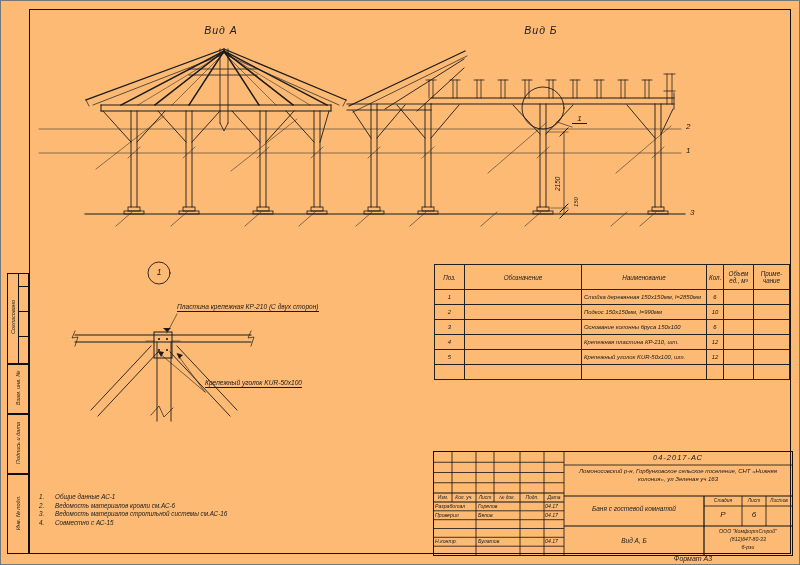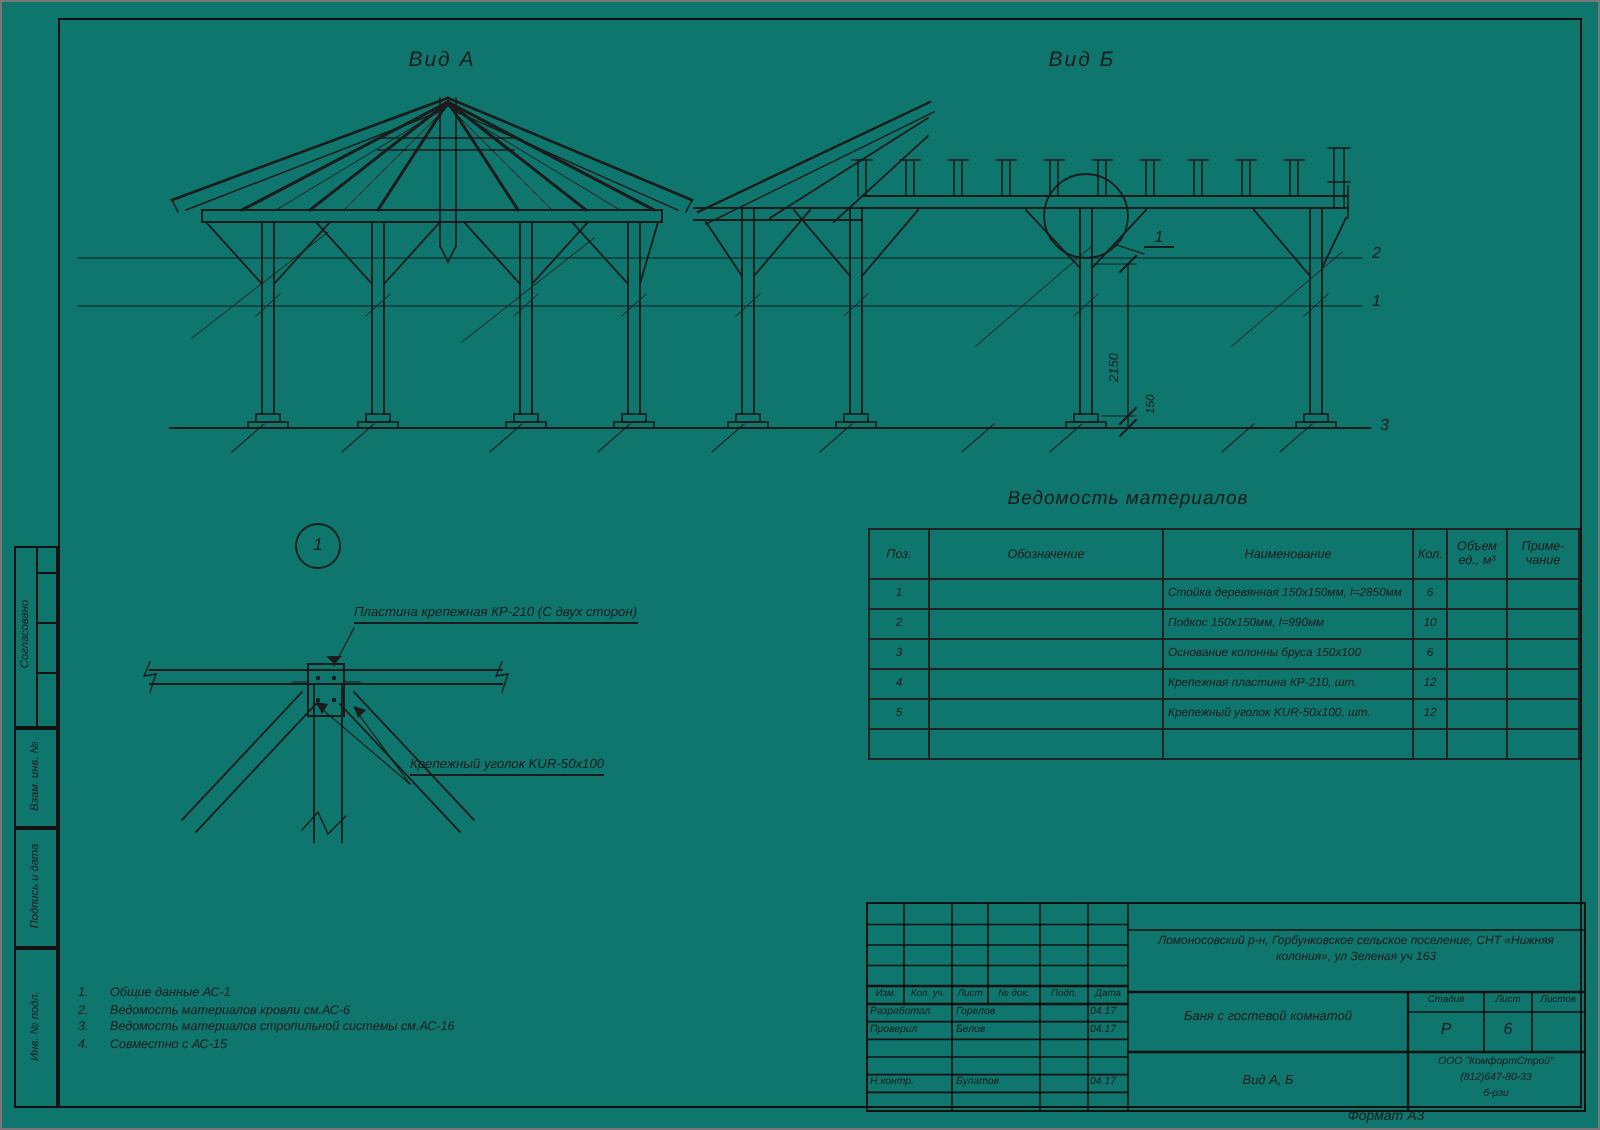--- a/index.html
+++ b/index.html
@@ -1,16 +1,16 @@
 <!DOCTYPE html>
 <html><head>
 <meta charset="utf-8">
 <style>
   html,body{margin:0;padding:0;background:#e8e8e8;}
-  .sheet{position:relative;width:800px;height:565px;background:#0f766e;border:1px solid #777;
+  .sheet{position:relative;width:800px;height:565px;background:#fdba74;border:1px solid #777;
          box-sizing:border-box;overflow:hidden;color:#1b1b1b;
          font-family:"Liberation Sans",sans-serif;font-style:italic;}
   .frame{position:absolute;left:28px;top:8px;width:762px;height:545px;
          border:1.6px solid #111;box-sizing:border-box;}
   .lineart{position:absolute;left:0;top:0;}
   .lbl{position:absolute;white-space:nowrap;}
   .center{text-align:center;}
   .viewlabel{font-size:10.5px;letter-spacing:1px;width:70px;text-align:center;}
   .marker{font-size:8px;}
   .rot{transform:rotate(-90deg);transform-origin:0 0;font-size:6.5px;}
@@ -270,21 +270,20 @@
   <div class="lbl marker" style="left:685px;top:145px;">1</div>
   <div class="lbl marker" style="left:689px;top:207px;">3</div>
   <div class="lbl rot" style="left:553px;top:190px;">2150</div>
   <div class="lbl rot" style="left:572px;top:206px;font-size:5.8px;">150</div>
   <div class="lbl ref1" style="left:571px;top:113px;">1</div>
 
   <div class="lbl calloutnum" style="left:151px;top:266px;">1</div>
   <div class="lbl dlabel" style="left:176px;top:302px;">Пластина крепежная КР-210 (С двух сторон)</div>
   <div class="lbl dlabel" style="left:204px;top:378px;">Крепежный уголок KUR-50x100</div>
 
-  <div class="lbl mat-title center" style="left:433px;top:243px;">Ведомость материалов</div>
   <table class="mat">
     <colgroup>
         <col style="width:30px">
         <col style="width:117px">
         <col style="width:125px">
         <col style="width:17px">
         <col style="width:30px">
         <col style="width:36px">
       </colgroup>
     <thead>
@@ -397,20 +396,21 @@
         <line x1="130" y1="13" x2="358" y2="13"></line>
         <line x1="130" y1="44" x2="358" y2="44" stroke-width="1.2"></line>
         <line x1="270" y1="44" x2="270" y2="103" stroke-width="1.2"></line>
         <line x1="308" y1="44" x2="308" y2="74"></line>
         <line x1="332" y1="44" x2="332" y2="74"></line>
         <line x1="270" y1="54" x2="358" y2="54"></line>
         <line x1="130" y1="74" x2="358" y2="74" stroke-width="1.2"></line>
       </g>
     </svg>
 
+    <span class="t center" style="left:130px;top:2px;width:228px;font-size:7.5px;letter-spacing:1px;">04-2017-АС</span>
     <span class="t center" style="left:133px;top:16px;width:222px;font-size:6px;line-height:7.6px;white-space:normal;">Ломоносовский р-н, Горбунковское сельское поселение, СНТ «Нижняя колония», ул Зеленая уч 163</span>
 
     <span class="t hd" style="left:0px;top:43px;width:18px;">Изм.</span>
     <span class="t hd" style="left:18px;top:43px;width:24px;">Кол. уч.</span>
     <span class="t hd" style="left:42px;top:43px;width:18px;">Лист</span>
     <span class="t hd" style="left:60px;top:43px;width:26px;">№ док.</span>
     <span class="t hd" style="left:86px;top:43px;width:24px;">Подп.</span>
     <span class="t hd" style="left:110px;top:43px;width:20px;">Дата</span>
 
     <span class="t" style="left:1px;top:52px;width:41px;">Разработал</span>

